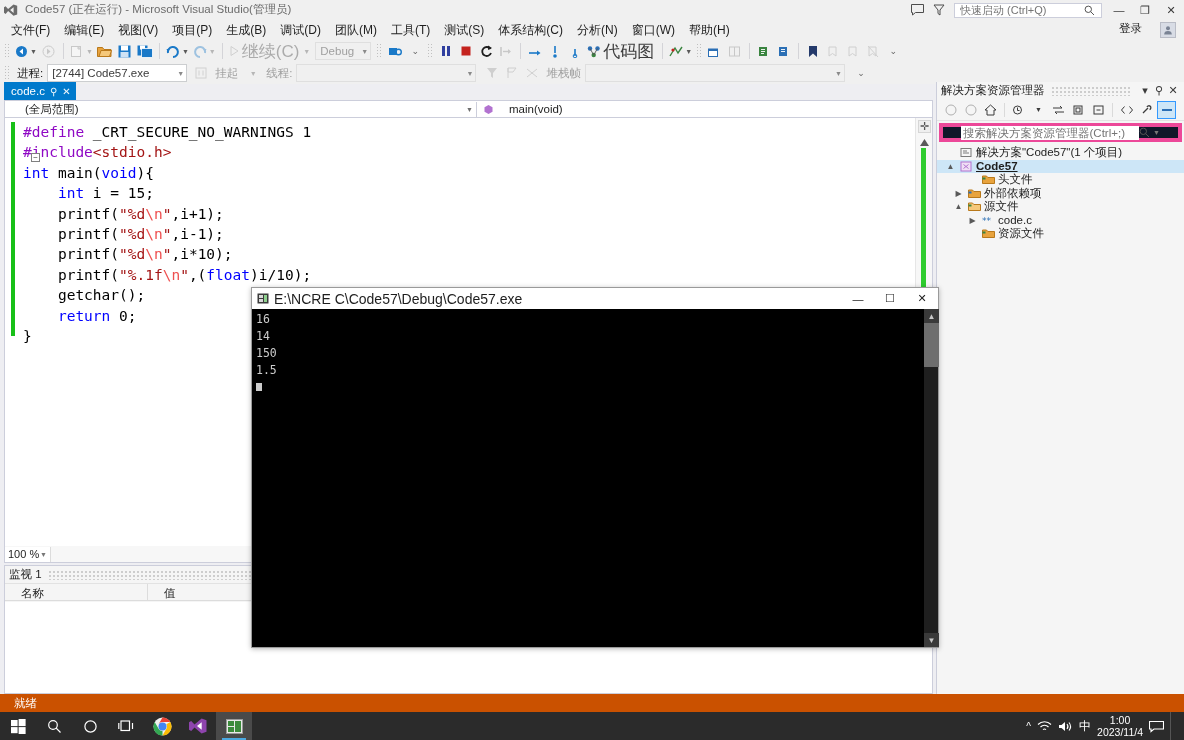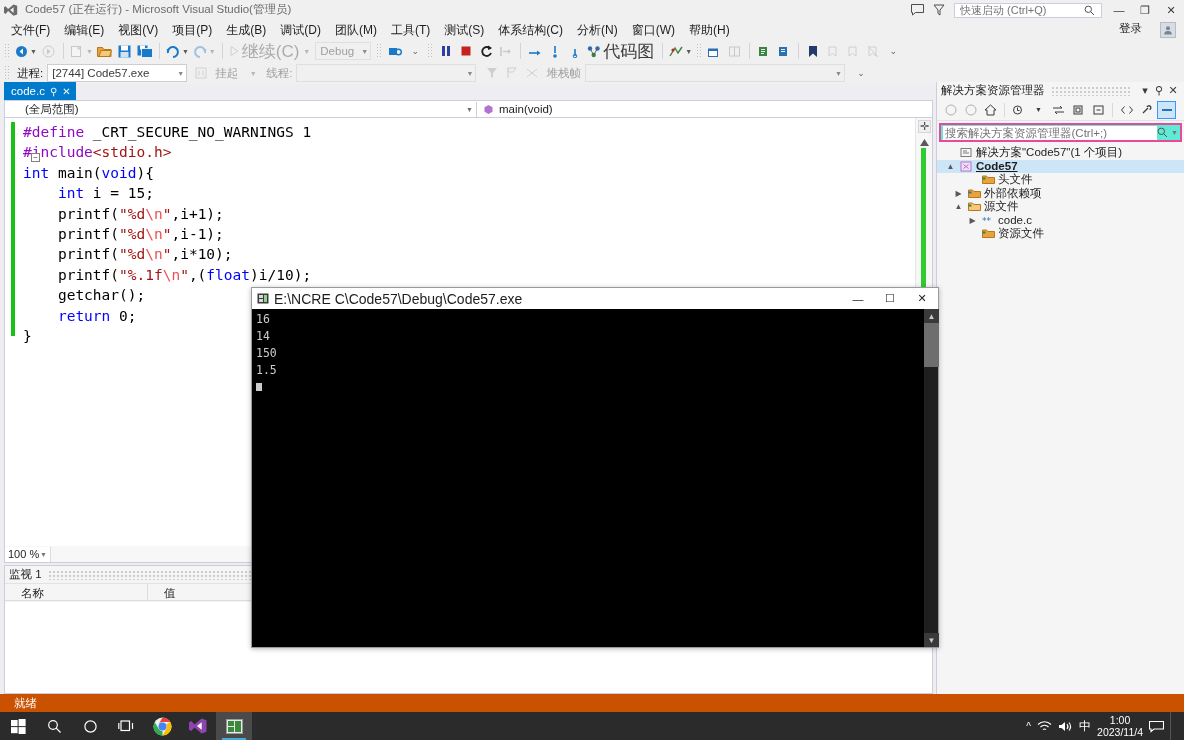--- a/index.html
+++ b/index.html
@@ -80,21 +80,21 @@
     height: 18px; background: #007acc; color: #fff; font-size: 11.5px;
     display: flex; align-items: center; padding: 0 5px 0 7px; gap: 5px;
   }
   .doc-tab .pin, .doc-tab .x { font-size: 10px; opacity: .95; }
   .navbar-row {
     height: 18px; background: #fff; border: 1px solid #cccedb; border-bottom: 1px solid #cccedb;
     display: flex; align-items: center;
   }
   .nav-scope { flex: 1; display: flex; align-items: center; justify-content: space-between;
     padding: 0 3px 0 20px; font-size: 11.5px; color: #1e1e1e; border-right: 1px solid #cccedb; }
-  .nav-member { width: 455px; display: flex; align-items: flex-end; gap: 5px; padding-left: 6px; font-size: 11.5px; }
+  .nav-member { width: 455px; display: flex; align-items: flex-end; gap: 15px; padding-left: 6px; font-size: 11.5px; }
   .nav-caret { font-size: 7px; color: #6f6f6f; }
 
   .code-wrap { position: absolute; top: 36px; left: 0; right: 0; bottom: 147px; background: #fff;
     border: 1px solid #cccedb; border-top: none; display: flex; overflow: hidden; }
   .code-gutter { width: 12px; background: #fff; position: relative; flex: 0 0 12px; }
   .change-bar { position: absolute; left: 6px; top: 0; width: 4px; background: #18c018; }
   .code-area { flex: 1; position: relative; padding-top: 4px; overflow: hidden; }
   pre.code {
     margin: 0; font-family: "DejaVu Sans Mono", monospace; font-size: 14.5px; line-height: 20.4px;
     color: #000; white-space: pre; padding-left: 6px;
@@ -138,22 +138,22 @@
   .se-panel { position: absolute; right: 0; top: 0; width: 248px; bottom: 0; background: #f5f5f5;
     border-left: 1px solid #cccedb; }
   .se-hdr { height: 17px; display: flex; align-items: center; padding: 0 4px; font-size: 11.5px; }
   .se-hdr .dots { flex: 1; height: 10px; margin: 0 6px;
     background-image: radial-gradient(#cdcdcd 1px, transparent 1px); background-size: 4px 4px; }
   .se-hdr .hicon { width: 14px; text-align: center; color: #3b3b3b; font-size: 11px; }
   .se-toolbar { height: 22px; display: flex; align-items: center; padding-left: 4px; gap: 1px; border-bottom: 1px solid #e3e3e3; }
   .se-tb { width: 19px; height: 18px; display: flex; align-items: center; justify-content: center; color: #3b3b3b; }
   .se-tb.active { border: 1px solid #3399ff; background: #cde6f7; }
   .se-sep { width: 1px; height: 14px; background: #dadada; margin: 0 3px; }
-  .se-search { height: 19px; margin: 2px 2px 0 2px; border: 2px solid #ec4899; background: #5eead4;
-    display: flex; align-items: center; padding: 0 2px; }
+  .se-search { height: 19px; margin: 2px 2px 0 2px; border: 4px solid #ec4899; background: #0f172a;
+    display: flex; align-items: center; padding: 0 18px; }
   .se-search input { border: 0; outline: 0; flex: 1; font-size: 11.5px; color: #6d6d6d;
     font-family: "Liberation Sans", sans-serif; }
   .se-tree { margin-top: 4px; font-size: 11.5px; }
   .tnode { height: 13.5px; display: flex; align-items: center; gap: 3px; padding-left: 4px; white-space: nowrap; }
   .tnode.sel { background: #cde6f7; }
   .tnode .exp { width: 11px; text-align: center; color: #595959; font-size: 8px; }
   .tnode .ico { width: 14px; display: flex; align-items: center; justify-content: center; }
   .tnode.bold span.lbltxt { font-weight: bold; text-decoration: underline; }
 
   

